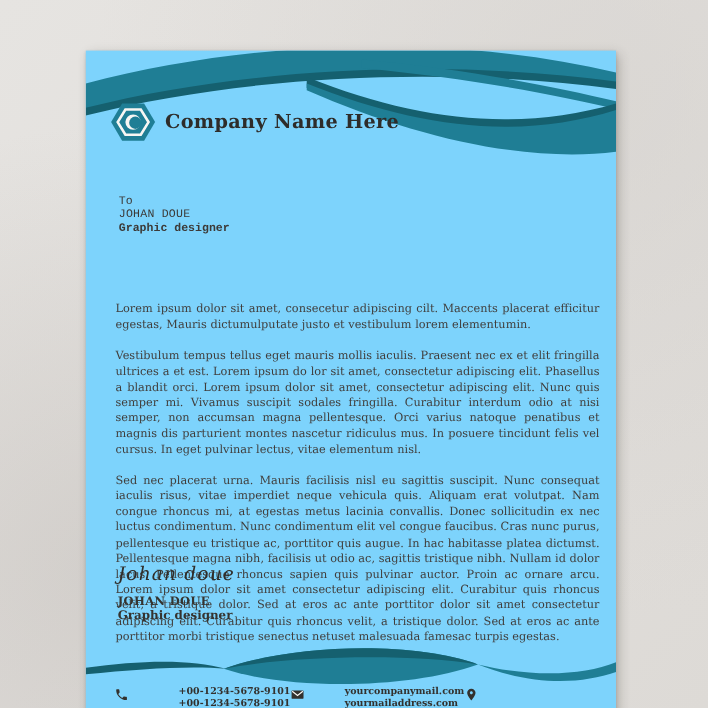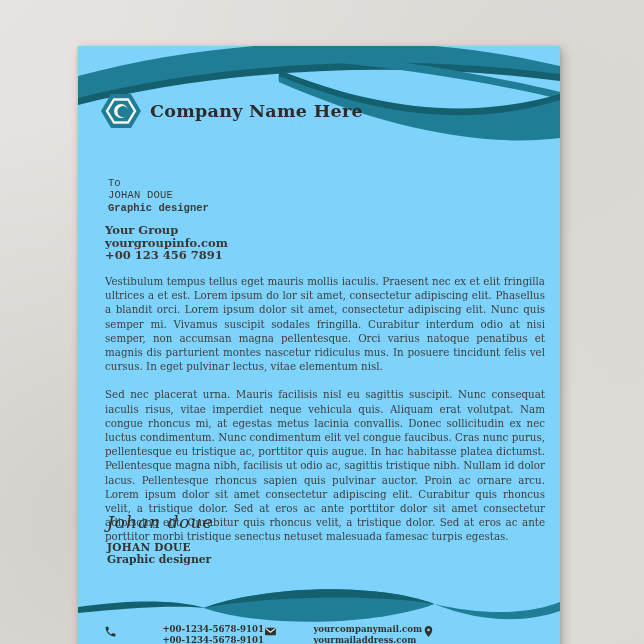--- a/index.html
+++ b/index.html
@@ -93,27 +93,23 @@
     </svg>
     <div class="company-name">Company Name Here</div>
   </div>
 
   <div class="recipient">
     <div>To</div>
     <div class="r-name">JOHAN DOUE</div>
     <div class="r-title">Graphic designer</div>
   </div>
 
-  <div class="sender">
-    <div>Your Group</div>
-    <div>yourgroupinfo.com</div>
-    <div>+00 123 456 7891</div>
-  </div>
 
   <div class="bodytext">
+    <p>Lorem ipsum dolor sit amet, consecetur adipiscing cilt. Maccents placerat efficitur egestas, Mauris dictumulputate justo et vestibulum lorem elementumin.</p>
     <p>Vestibulum tempus tellus eget mauris mollis iaculis. Praesent nec ex et elit fringilla ultrices a et est. Lorem ipsum do lor sit amet, consectetur adipiscing elit. Phasellus a blandit orci. Lorem ipsum dolor sit amet, consectetur adipiscing elit. Nunc quis semper mi. Vivamus suscipit sodales fringilla. Curabitur interdum odio at nisi semper, non accumsan magna pellentesque. Orci varius natoque penatibus et magnis dis parturient montes nascetur ridiculus mus. In posuere tincidunt felis vel cursus. In eget pulvinar lectus, vitae elementum nisl.</p>
     <p>Sed nec placerat urna. Mauris facilisis nisl eu sagittis suscipit. Nunc consequat iaculis risus, vitae imperdiet neque vehicula quis. Aliquam erat volutpat. Nam congue rhoncus mi, at egestas metus lacinia convallis. Donec sollicitudin ex nec luctus condimentum. Nunc condimentum elit vel congue faucibus. Cras nunc purus, pellentesque eu tristique ac, porttitor quis augue. In hac habitasse platea dictumst. Pellentesque magna nibh, facilisis ut odio ac, sagittis tristique nibh. Nullam id dolor lacus. Pellentesque rhoncus sapien quis pulvinar auctor. Proin ac ornare arcu. Lorem ipsum dolor sit amet consectetur adipiscing elit. Curabitur quis rhoncus velit, a tristique dolor. Sed at eros ac ante porttitor dolor sit amet consectetur adipiscing elit. Curabitur quis rhoncus velit, a tristique dolor. Sed at eros ac ante porttitor morbi tristique senectus netuset malesuada famesac turpis egestas.</p>
   </div>
 
   <div class="signature">
     <div class="sig-script">Johan doue</div>
     <div class="sig-name">JOHAN DOUE</div>
     <div class="sig-title">Graphic designer</div>
   </div>
 

